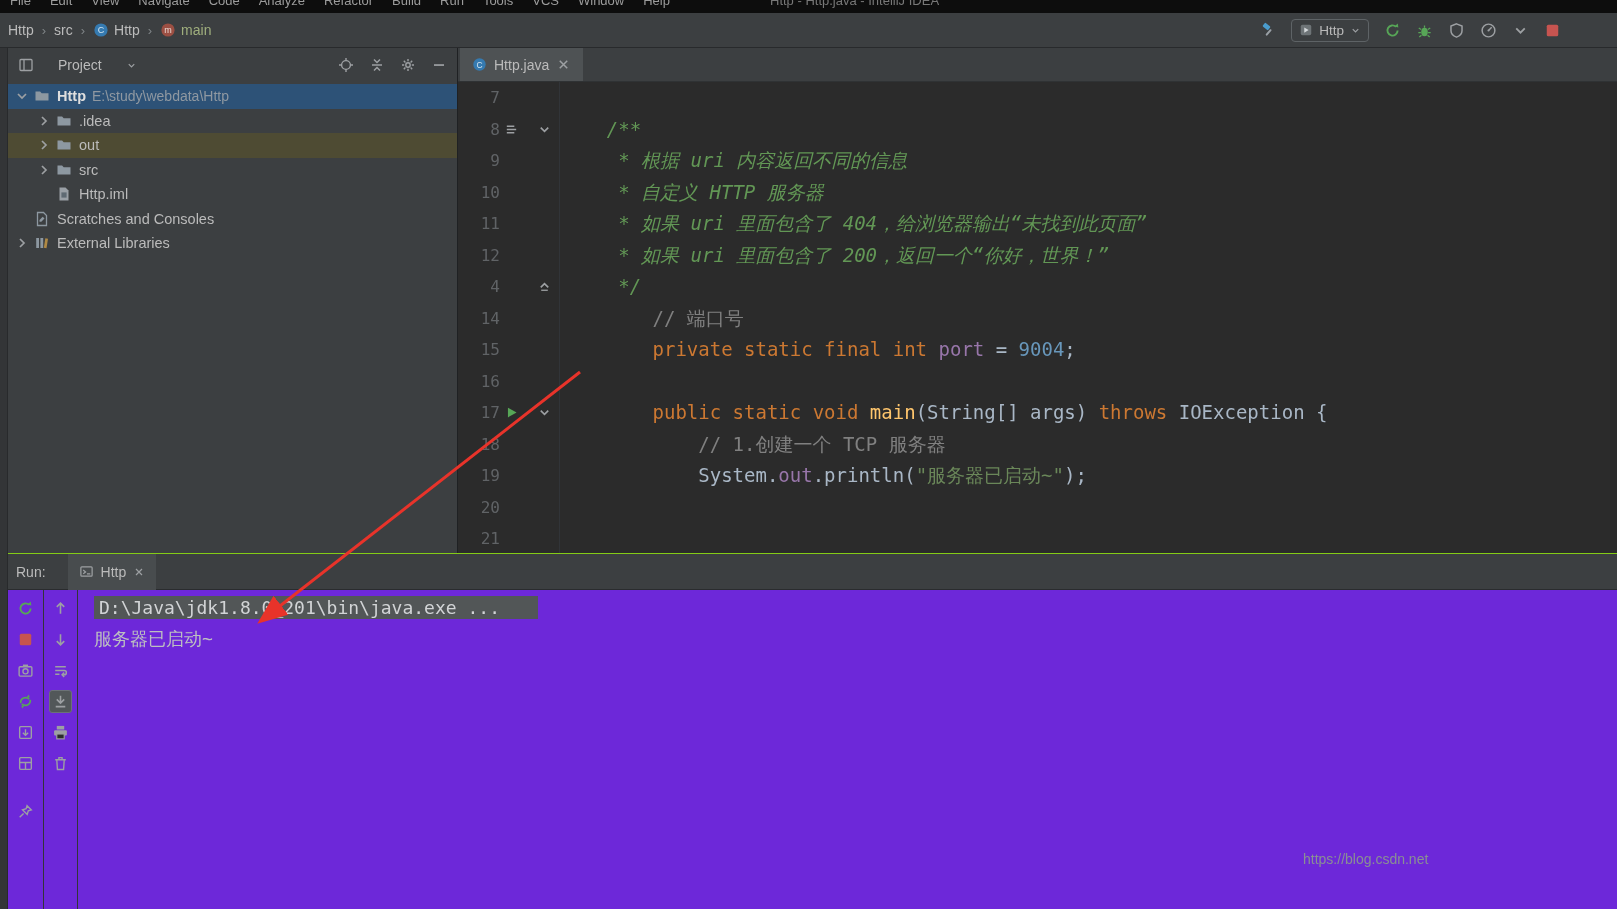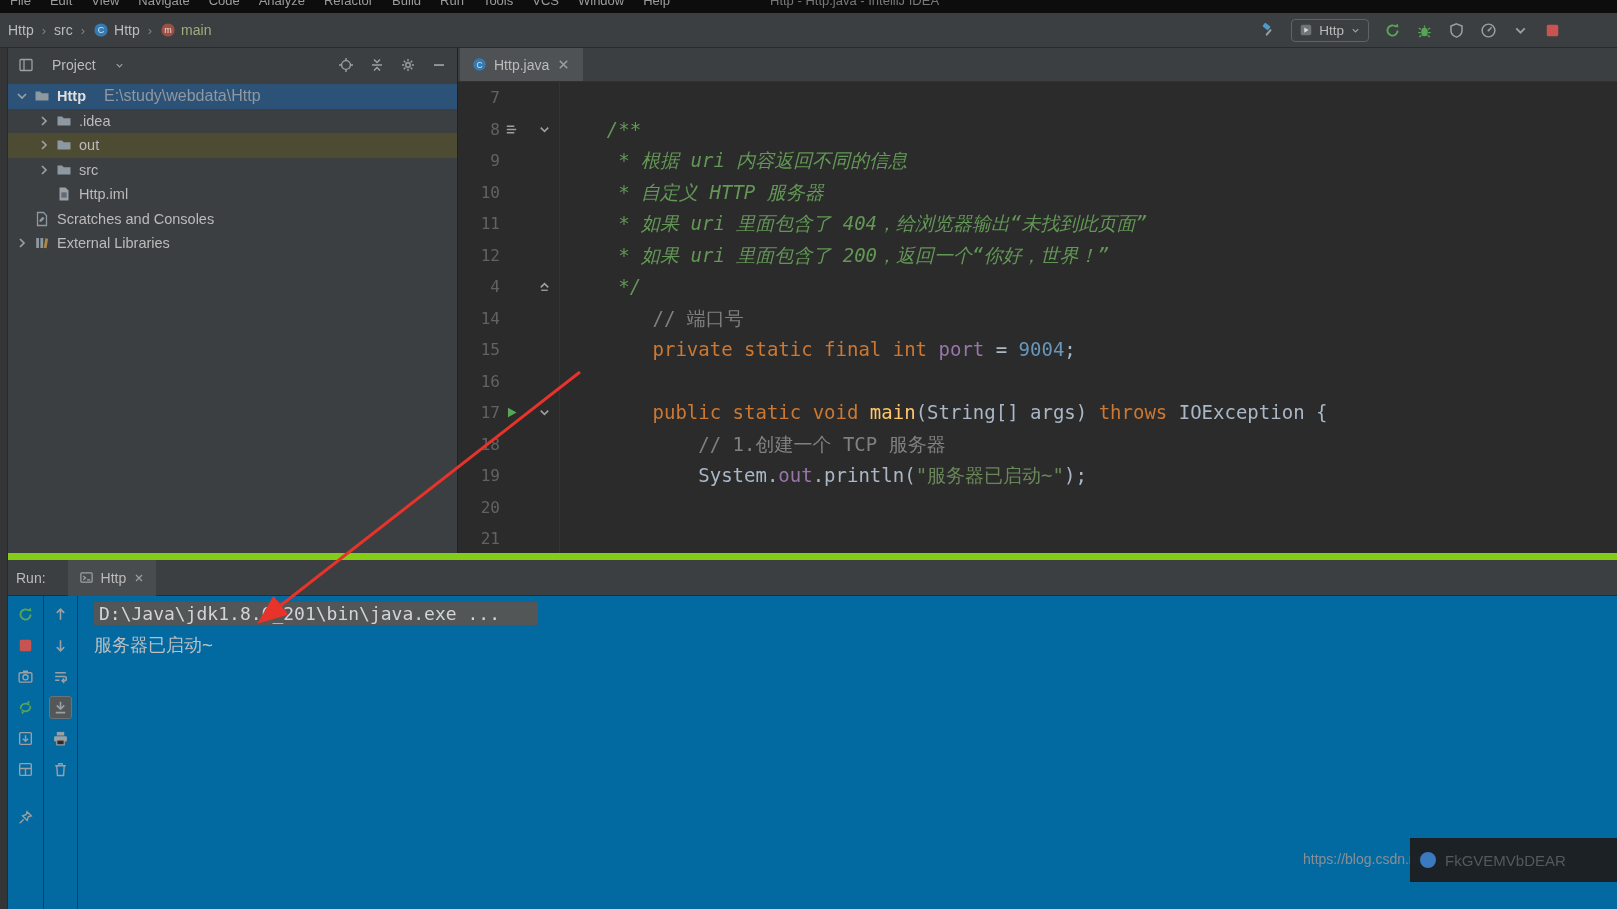--- a/index.html
+++ b/index.html
@@ -30,33 +30,33 @@
   #nav-run-icons{display:flex;align-items:center;gap:15px}
   #nav-run-icons .icon{width:17px;height:17px;cursor:pointer}
 
   
   #left-stripe{position:absolute;left:0;top:48px;width:8px;bottom:0;background:#333537;
     border-right:1px solid #282a2c}
 
   
   #project-panel{position:absolute;left:8px;top:48px;width:450px;height:505px;background:#3c3f41;
     border-right:1px solid #1f2123;overflow:hidden}
-  .panel-header{height:34px;display:flex;align-items:center;gap:18px;padding:0 10px;
+  .panel-header{height:34px;display:flex;align-items:center;gap:24px;padding:0 10px;
     color:#bbbbbb;font-size:14px}
   .panel-header .spacer{flex:1}
   .panel-header .hicons{display:flex;align-items:center;gap:15px}
   .panel-header .hicons .icon{cursor:pointer}
   #project-tree{padding-top:2px}
   .tree-row{height:24.5px;display:flex;align-items:center;gap:4px;font-size:14.5px;color:#bbbbbb;
     white-space:nowrap;cursor:pointer}
   .tree-row.selected{background:#2d5277}
   .tree-row.olive{background:#4e4b33}
   .tree-label{margin-left:3px}
   .tree-label.bold{font-weight:bold;color:#dedede}
-  .tree-path{color:#8f98a1;margin-left:14px;font-size:16px}
+  .tree-path{color:#8f98a1;margin-left:2px;font-size:14px}
   .chev{width:16px;height:16px;flex:0 0 16px}
 
   
   #editor-area{position:absolute;left:458px;top:48px;right:0;height:505px;background:#2b2b2b;overflow:hidden}
   #editor-tabbar{height:34px;background:#3c3f41;border-bottom:1px solid #2f3234;display:flex;align-items:stretch}
   .ed-tab{display:flex;align-items:center;gap:7px;padding:0 12px;background:#4e5254;color:#bbbbbb;
     font-size:14px;cursor:pointer;margin-left:2px}
   .ed-tab .icon{width:15px;height:15px}
   .tab-close{width:12px;height:12px;cursor:pointer}
   #editor-body{position:absolute;left:0;top:34px;right:0;bottom:0;overflow:hidden}
@@ -72,22 +72,22 @@
   .tok-plain{color:#a9b7c6}
   .tok-doc{color:#629755;font-style:italic}
   .tok-cmt{color:#808080}
   .tok-kw{color:#cc7832}
   .tok-num{color:#6897bb}
   .tok-str{color:#6a8759}
   .tok-field{color:#9876aa;}
   .tok-method{color:#ffc66d}
 
   
-  #run-panel{position:absolute;left:8px;top:553px;right:0;bottom:0;background:#0369a1;
-    border-top:7px solid #84cc16}
+  #run-panel{position:absolute;left:8px;top:553px;right:0;bottom:0;background:#6d28d9;
+    border-top:1px solid #84cc16}
   #run-header{height:36px;background:#3c3f41;border-bottom:1px solid #2a2c2e;display:flex;
     align-items:center;padding-left:8px;color:#bbbbbb;font-size:14px}
   .run-tab{display:flex;align-items:center;gap:7px;height:36px;padding:0 11px;background:#484c4e;
     margin-left:22px;cursor:pointer}
   .tool-col{position:absolute;top:36px;bottom:0;display:flex;flex-direction:column;align-items:center;
     gap:14px;padding-top:10px}
   #run-toolbar-left{left:0;width:36px;border-right:1px solid #323537}
   #run-toolbar-right{left:36px;width:34px;border-right:1px solid #323537}
   .tool-col .icon{width:17px;height:17px;cursor:pointer}
   .tool-selected{background:#525759;border:1px solid #6b7276;border-radius:3px;
@@ -572,18 +572,14 @@
   <svg id="annotation-svg">
     <defs>
       <marker id="ah" markerWidth="12" markerHeight="10" refX="8" refY="4" orient="auto">
         <path id="arrow-head" d="M0,0 L10,4 L0,8 z" fill="#e8332a"></path>
       </marker>
     </defs>
     <line id="arrow-line" x1="580" y1="372" x2="262" y2="620" stroke="#e8332a" stroke-width="3" marker-end="url(#ah)"></line>
   </svg>
 
   <div id="wm-url">https://blog.csdn.net</div>
-  <div id="wm-box">
-    <span class="dot"></span>
-    <span class="txt">FkGVEMVbDEAR</span>
-  </div>
 
 </div>
 
 </body></html>

